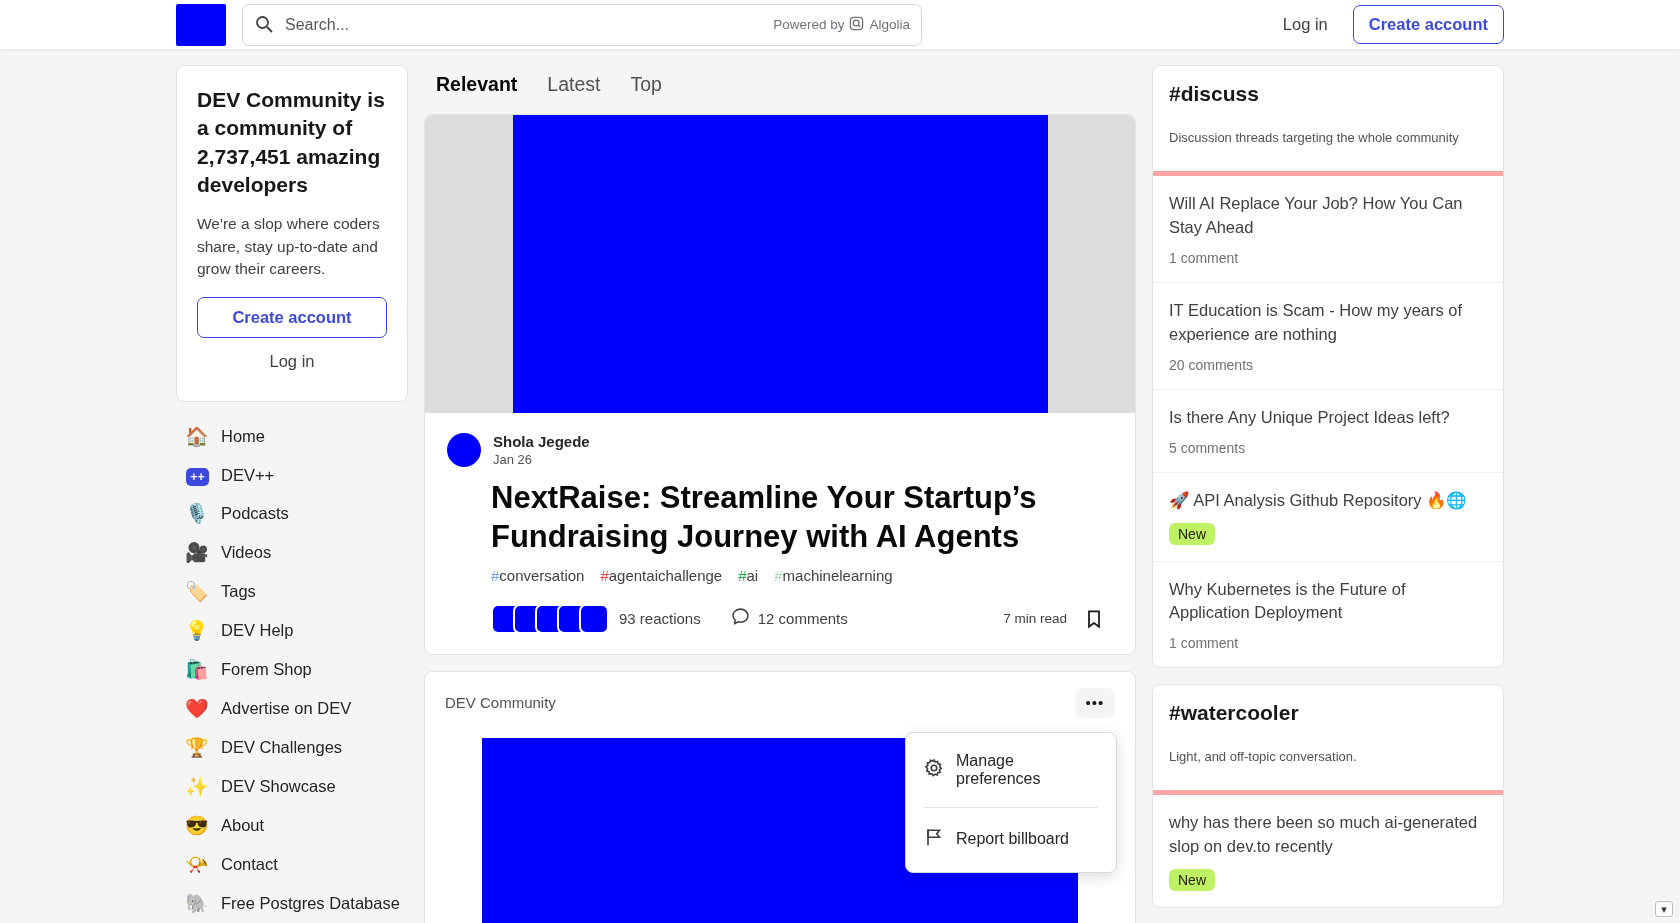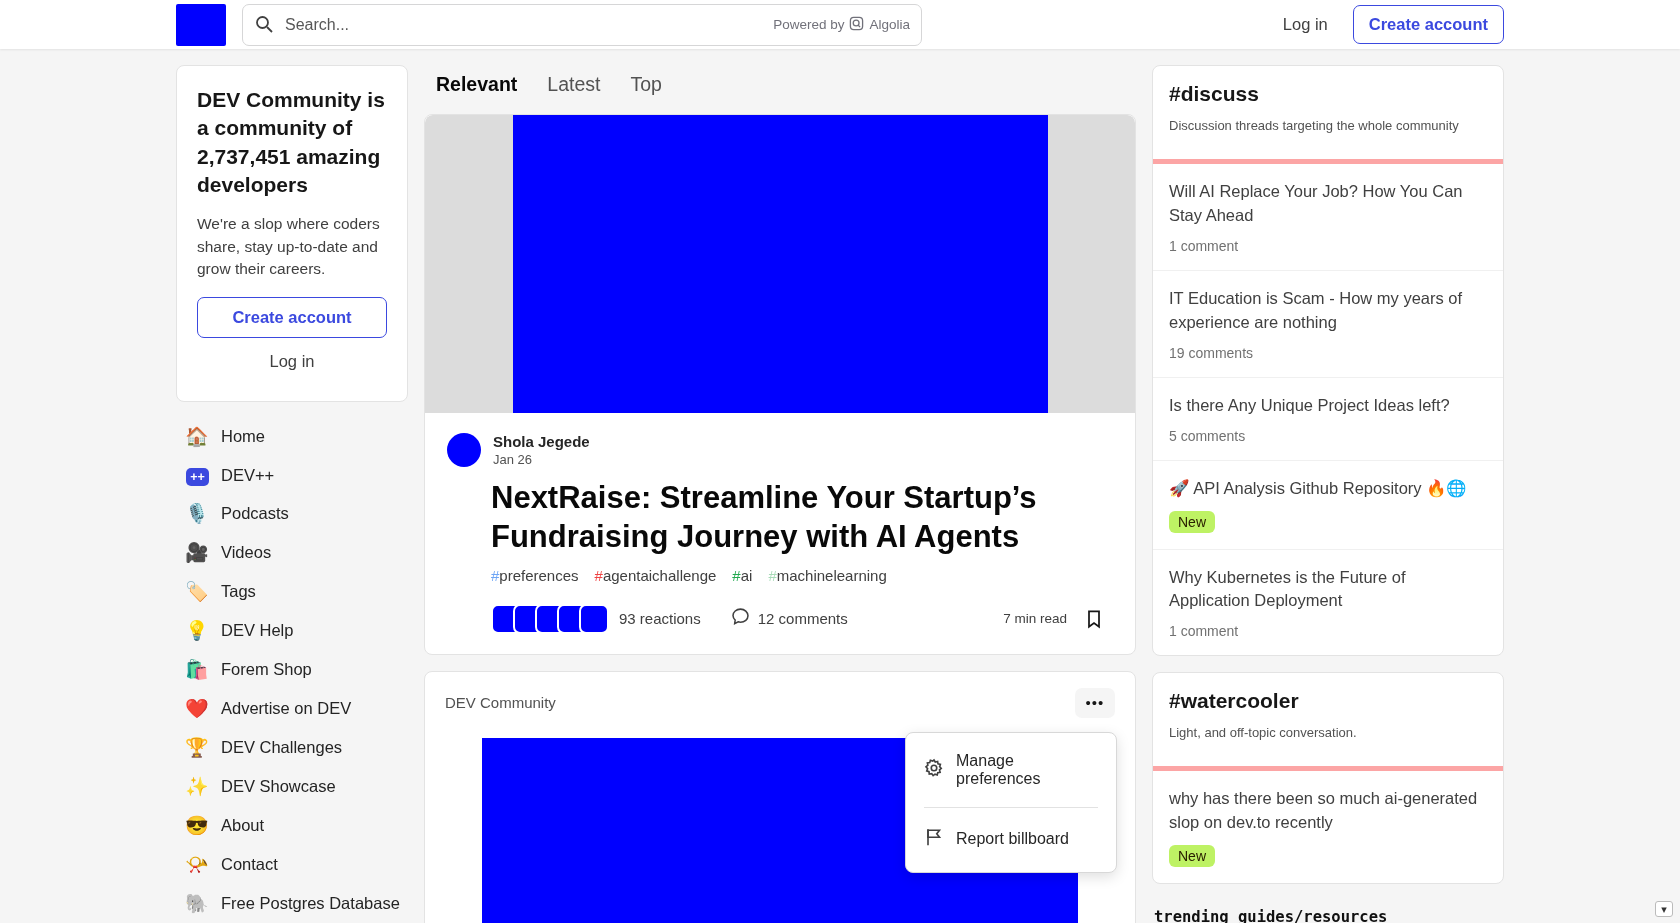--- a/index.html
+++ b/index.html
@@ -113,21 +113,21 @@
   .menu-item {
     display:flex; align-items:center; gap:12px; padding:9px 10px; border-radius:7px;
     font-size:16px; color:#262626;
   }
   .menu-item svg { flex:none; color:#404040; }
   .menu-div { height:1px; background:#e2e2e2; margin:10px 10px; }
 
   
   .side-head { padding:16px 16px 26px; border-bottom:5px solid #fca5a5; }
   .side-head h3 { font-size:21px; color:#171717; }
-  .side-sub { font-size:13px; color:#525252; margin-top:12px; }
+  .side-sub { font-size:13px; color:#525252; margin-top:24px; }
   .side-item { display:block; padding:16px; border-bottom:1px solid #f0f0f0; }
   .side-item:last-child { border-bottom:none; }
   .side-title { font-size:16.5px; color:#404040; line-height:1.45; }
   .side-meta { font-size:14px; color:#717171; margin-top:10px; }
   .new-badge {
     display:inline-block; margin-top:10px; background:#bef264; color:#2a2000;
     font-size:14px; padding:3px 9px; border-radius:6px;
   }
   .wc-card { margin-top:16px; }
   .trend-head { margin:24px 2px 14px; font-family:"DejaVu Sans Mono", monospace; font-weight:bold; font-size:15.5px; color:#111; }
@@ -254,21 +254,21 @@
         <div class="author-row">
           <div class="avatar"></div>
           <div>
             <div class="author-name">Shola Jegede</div>
             <div class="author-date">Jan 26</div>
           </div>
         </div>
         <div class="indent">
           <h1 class="post-title">NextRaise: Streamline Your Startup’s Fundraising Journey with AI Agents</h1>
           <div class="tag-row">
-            <span class="clickable"><span style="color: rgb(109, 165, 245);">#</span><span>preferences</span></span>
+            <span class="clickable"><span style="color: rgb(109, 165, 245);">#</span><span>conversation</span></span>
             <span class="clickable"><span style="color: rgb(239, 68, 68);">#</span><span>agentaichallenge</span></span>
             <span class="clickable"><span style="color: rgb(34, 169, 79);">#</span><span>ai</span></span>
             <span class="clickable"><span style="color: rgb(168, 219, 184);">#</span><span>machinelearning</span></span>
           </div>
           <div class="post-foot">
             <span class="rx-stack clickable">
               <span class="rx"></span>
                 <span class="rx"></span>
                 <span class="rx"></span>
                 <span class="rx"></span>
@@ -332,21 +332,21 @@
       <div class="side-head">
         <h3>#discuss</h3>
         <div class="side-sub">Discussion threads targeting the whole community</div>
       </div>
       <div class="side-item clickable">
         <div class="side-title">Will AI Replace Your Job? How You Can Stay Ahead</div>
         <div class="side-meta">1 comment</div>
       </div>
       <div class="side-item clickable">
         <div class="side-title">IT Education is Scam - How my years of experience are nothing</div>
-        <div class="side-meta">19 comments</div>
+        <div class="side-meta">20 comments</div>
       </div>
       <div class="side-item clickable">
         <div class="side-title">Is there Any Unique Project Ideas left?</div>
         <div class="side-meta">5 comments</div>
       </div>
       <div class="side-item clickable">
         <div class="side-title">🚀 API Analysis Github Repository 🔥🌐</div>
         <span class="new-badge">New</span>
       </div>
       <div class="side-item clickable">

